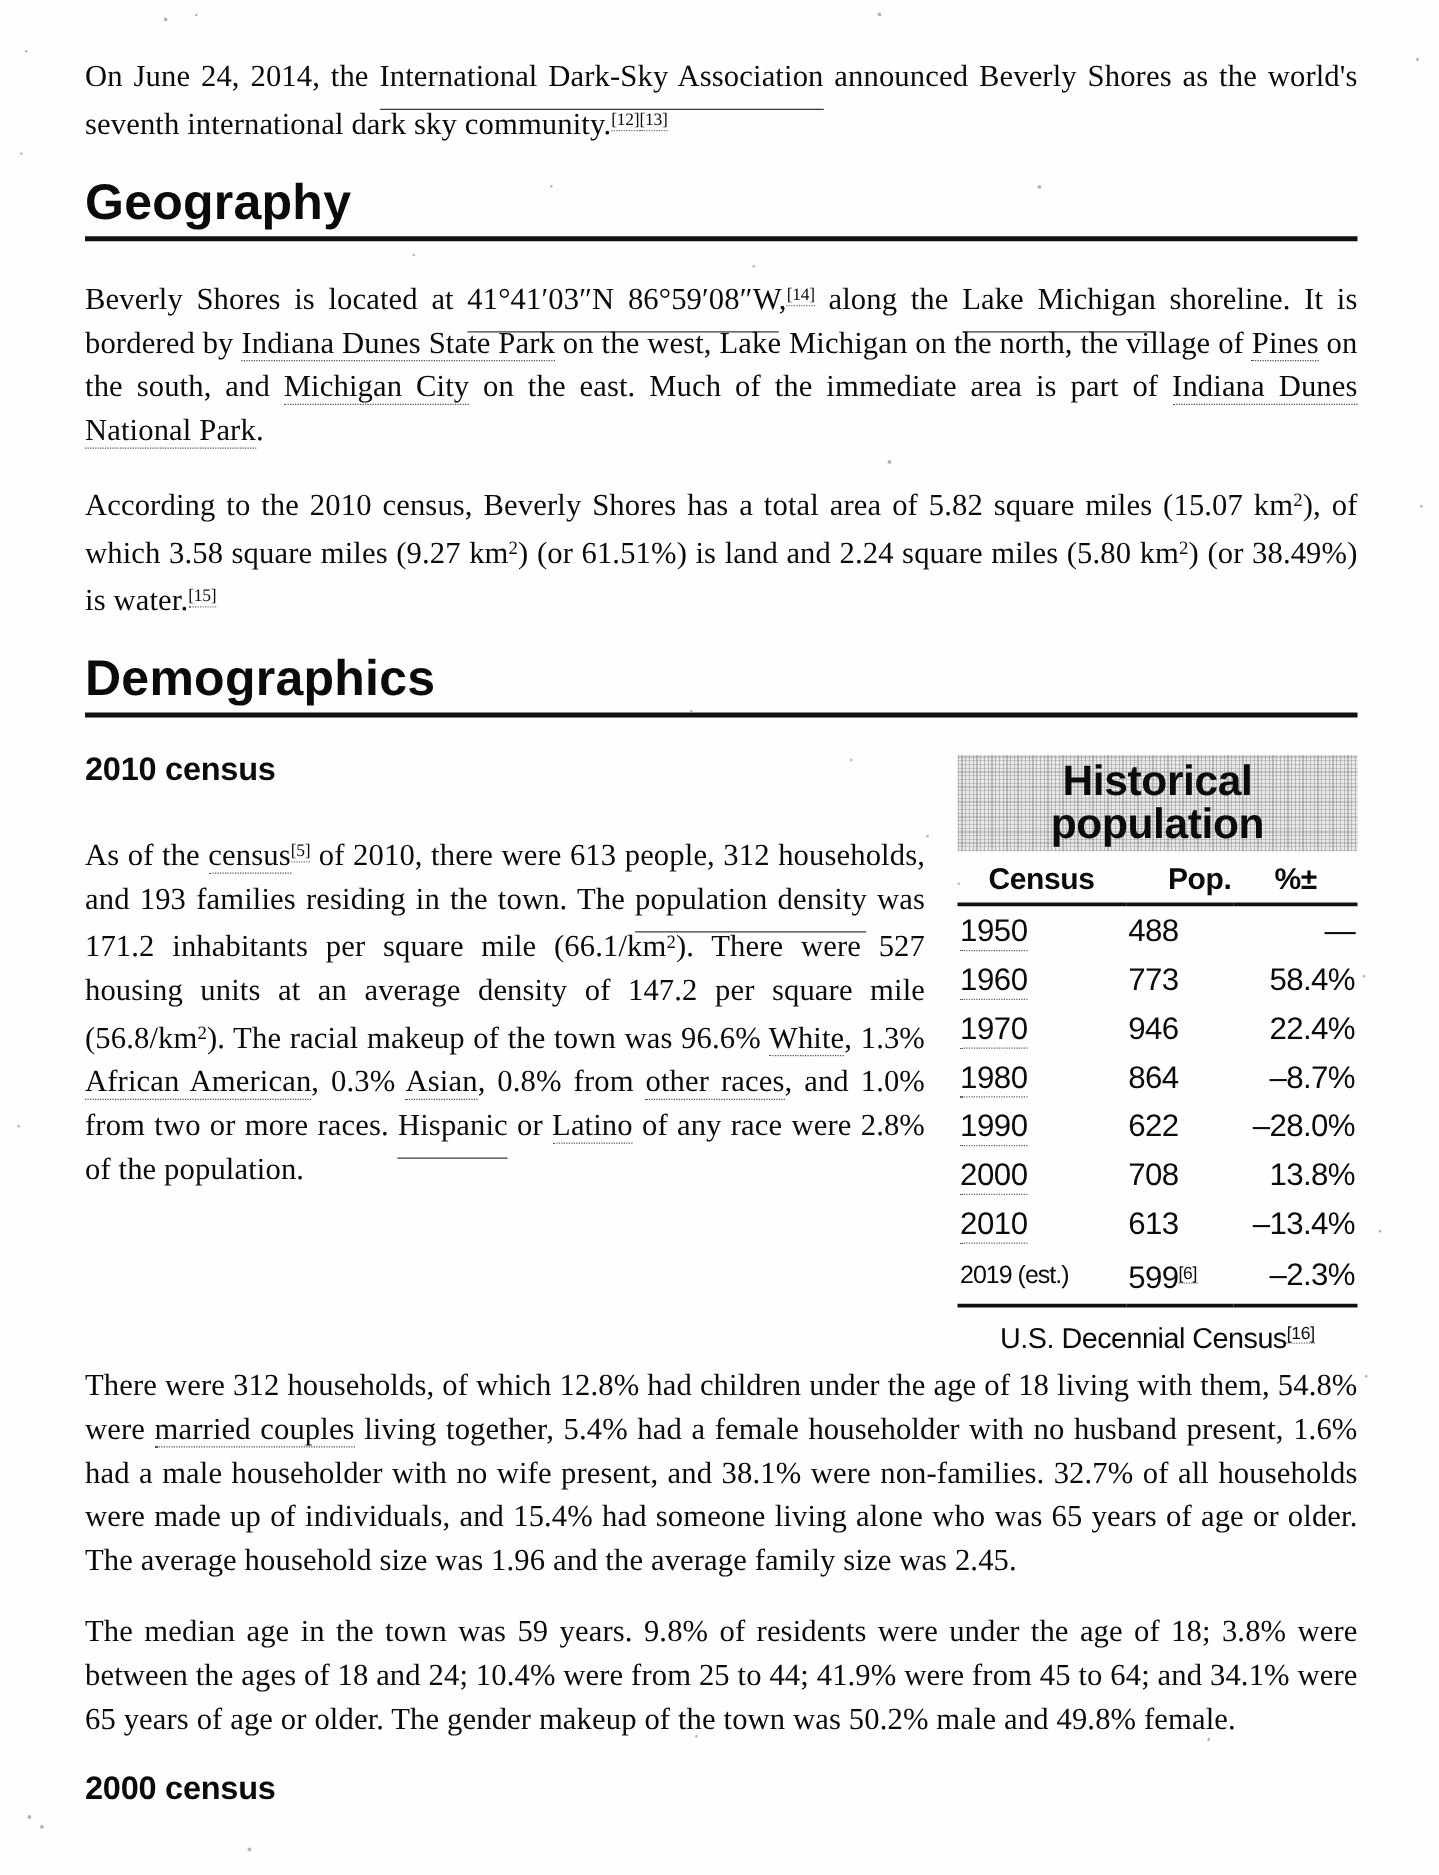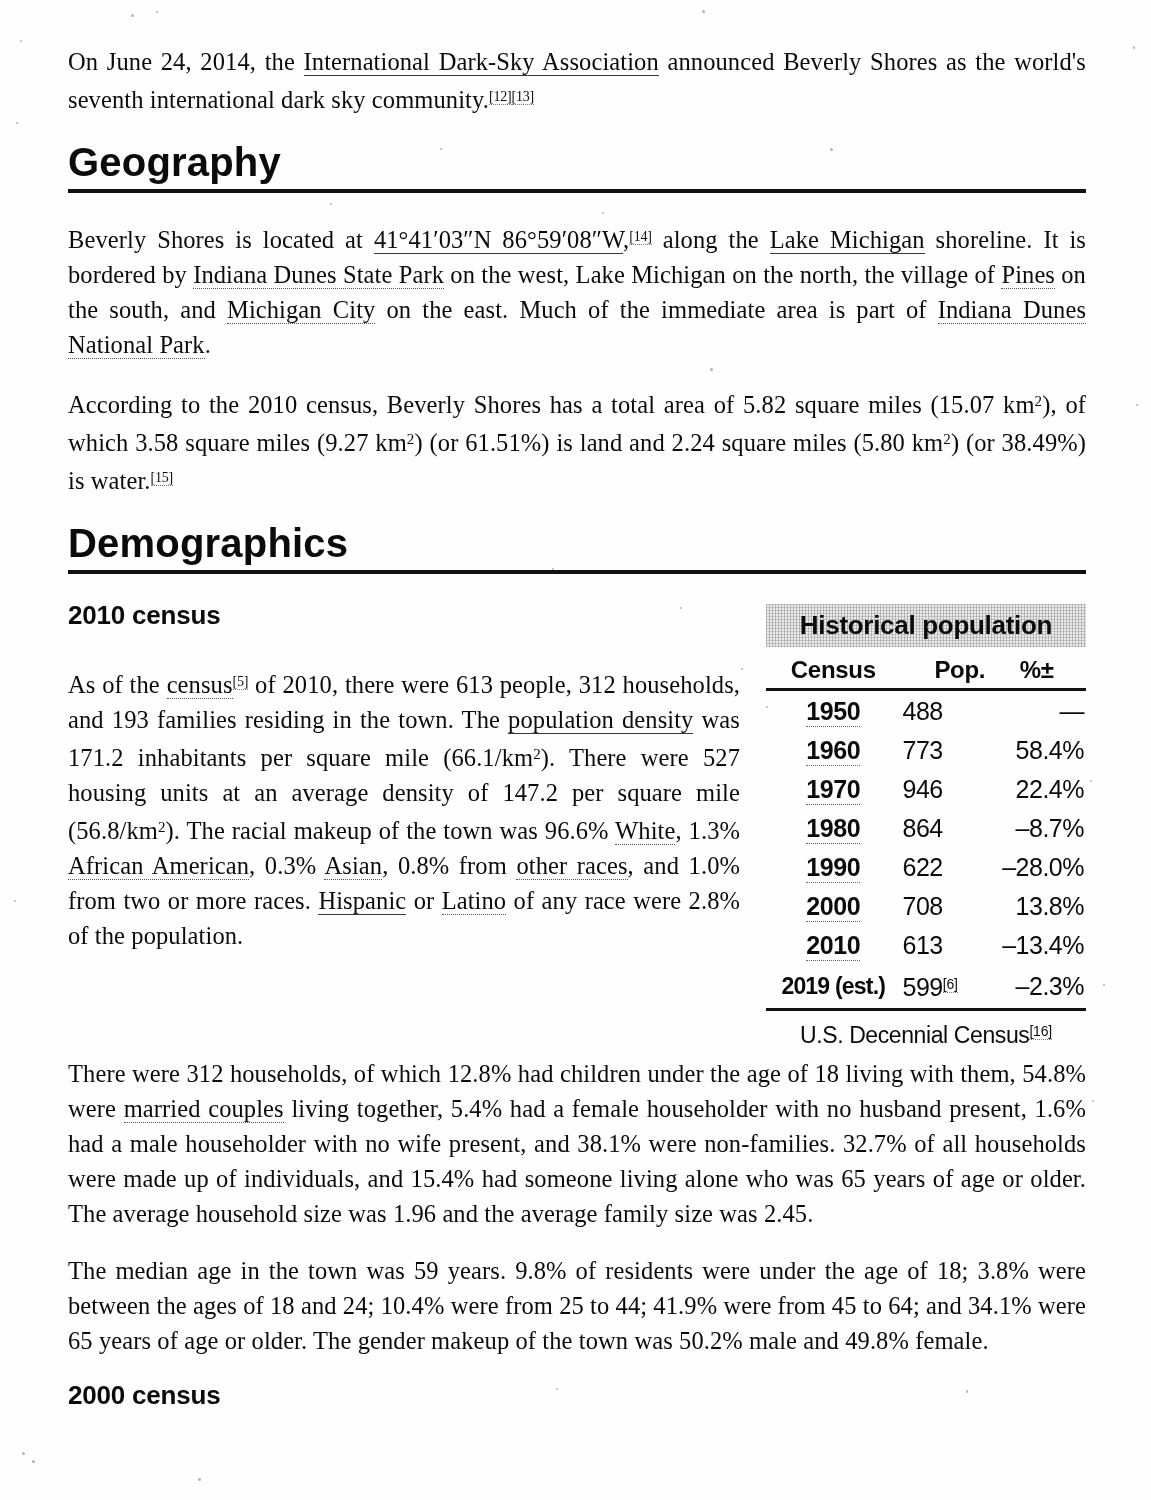--- a/index.html
+++ b/index.html
@@ -37,21 +37,21 @@
     font-size: 24.5px;
     line-height: 35px;
     text-align: justify;
     text-justify: inter-word;
     letter-spacing: 0.1px;
   }
   p.body:last-child { margin-bottom: 0; }
 
   .u {
     border-bottom: 1px solid #3a3a3a;
-    padding-bottom: 0px;
+    padding-bottom: 12px;
   }
   .udot {
     border-bottom: 1px dotted #555;
   }
   sup.ref {
     font-size: 14px;
     vertical-align: 7px;
     letter-spacing: -0.2px;
     border-bottom: 1px dotted #777;
   }
@@ -86,21 +86,21 @@
   
   .infobox {
     float: right;
     width: 320px;
     margin: 4px 0 6px 26px;
     font-family: "Liberation Sans", sans-serif;
     color: #0b0b0b;
   }
   .ib-title {
     font-weight: bold;
-    font-size: 26px;
+    font-size: 34px;
     line-height: 34px;
     text-align: center;
     letter-spacing: -0.3px;
     padding: 4px 0 5px 0;
     background:
       repeating-linear-gradient(90deg,
         rgba(120,120,120,0.40) 0px,
         rgba(120,120,120,0.40) 1px,
         rgba(255,255,255,0.0) 1px,
         rgba(255,255,255,0.0) 3px),
@@ -126,32 +126,32 @@
   table.poptable th.c-census { text-align: center; width: 136px; }
   table.poptable th.c-pop    { text-align: right; width: 86px; }
   table.poptable th.c-pct    { text-align: center; width: 98px; }
 
   table.poptable td {
     padding: 5px 2px 4px 2px;
     font-size: 25px;
     line-height: 30px;
   }
   td.year {
-    text-align: center;
-    font-weight: bold;
+    text-align: left;
+    font-weight: normal;
     letter-spacing: -0.4px;
   }
   td.year span.yr {
     border-bottom: 1px dotted #666;
     padding-bottom: 1px;
   }
   td.pop { text-align: left; letter-spacing: -0.5px; }
   td.pct { text-align: right; padding-right: 6px; letter-spacing: -0.5px; }
   tr.last td { border-bottom: 3px solid #111; padding-bottom: 6px; }
-  tr.last td.year { font-size: 23px; letter-spacing: -0.8px; }
+  tr.last td.year { font-size: 20px; letter-spacing: -0.8px; }
 
   .ib-footer {
     text-align: center;
     font-size: 23px;
     line-height: 30px;
     padding-top: 5px;
     letter-spacing: -0.4px;
   }
 
   .clearfix::after { content: ""; display: block; clear: both; }

